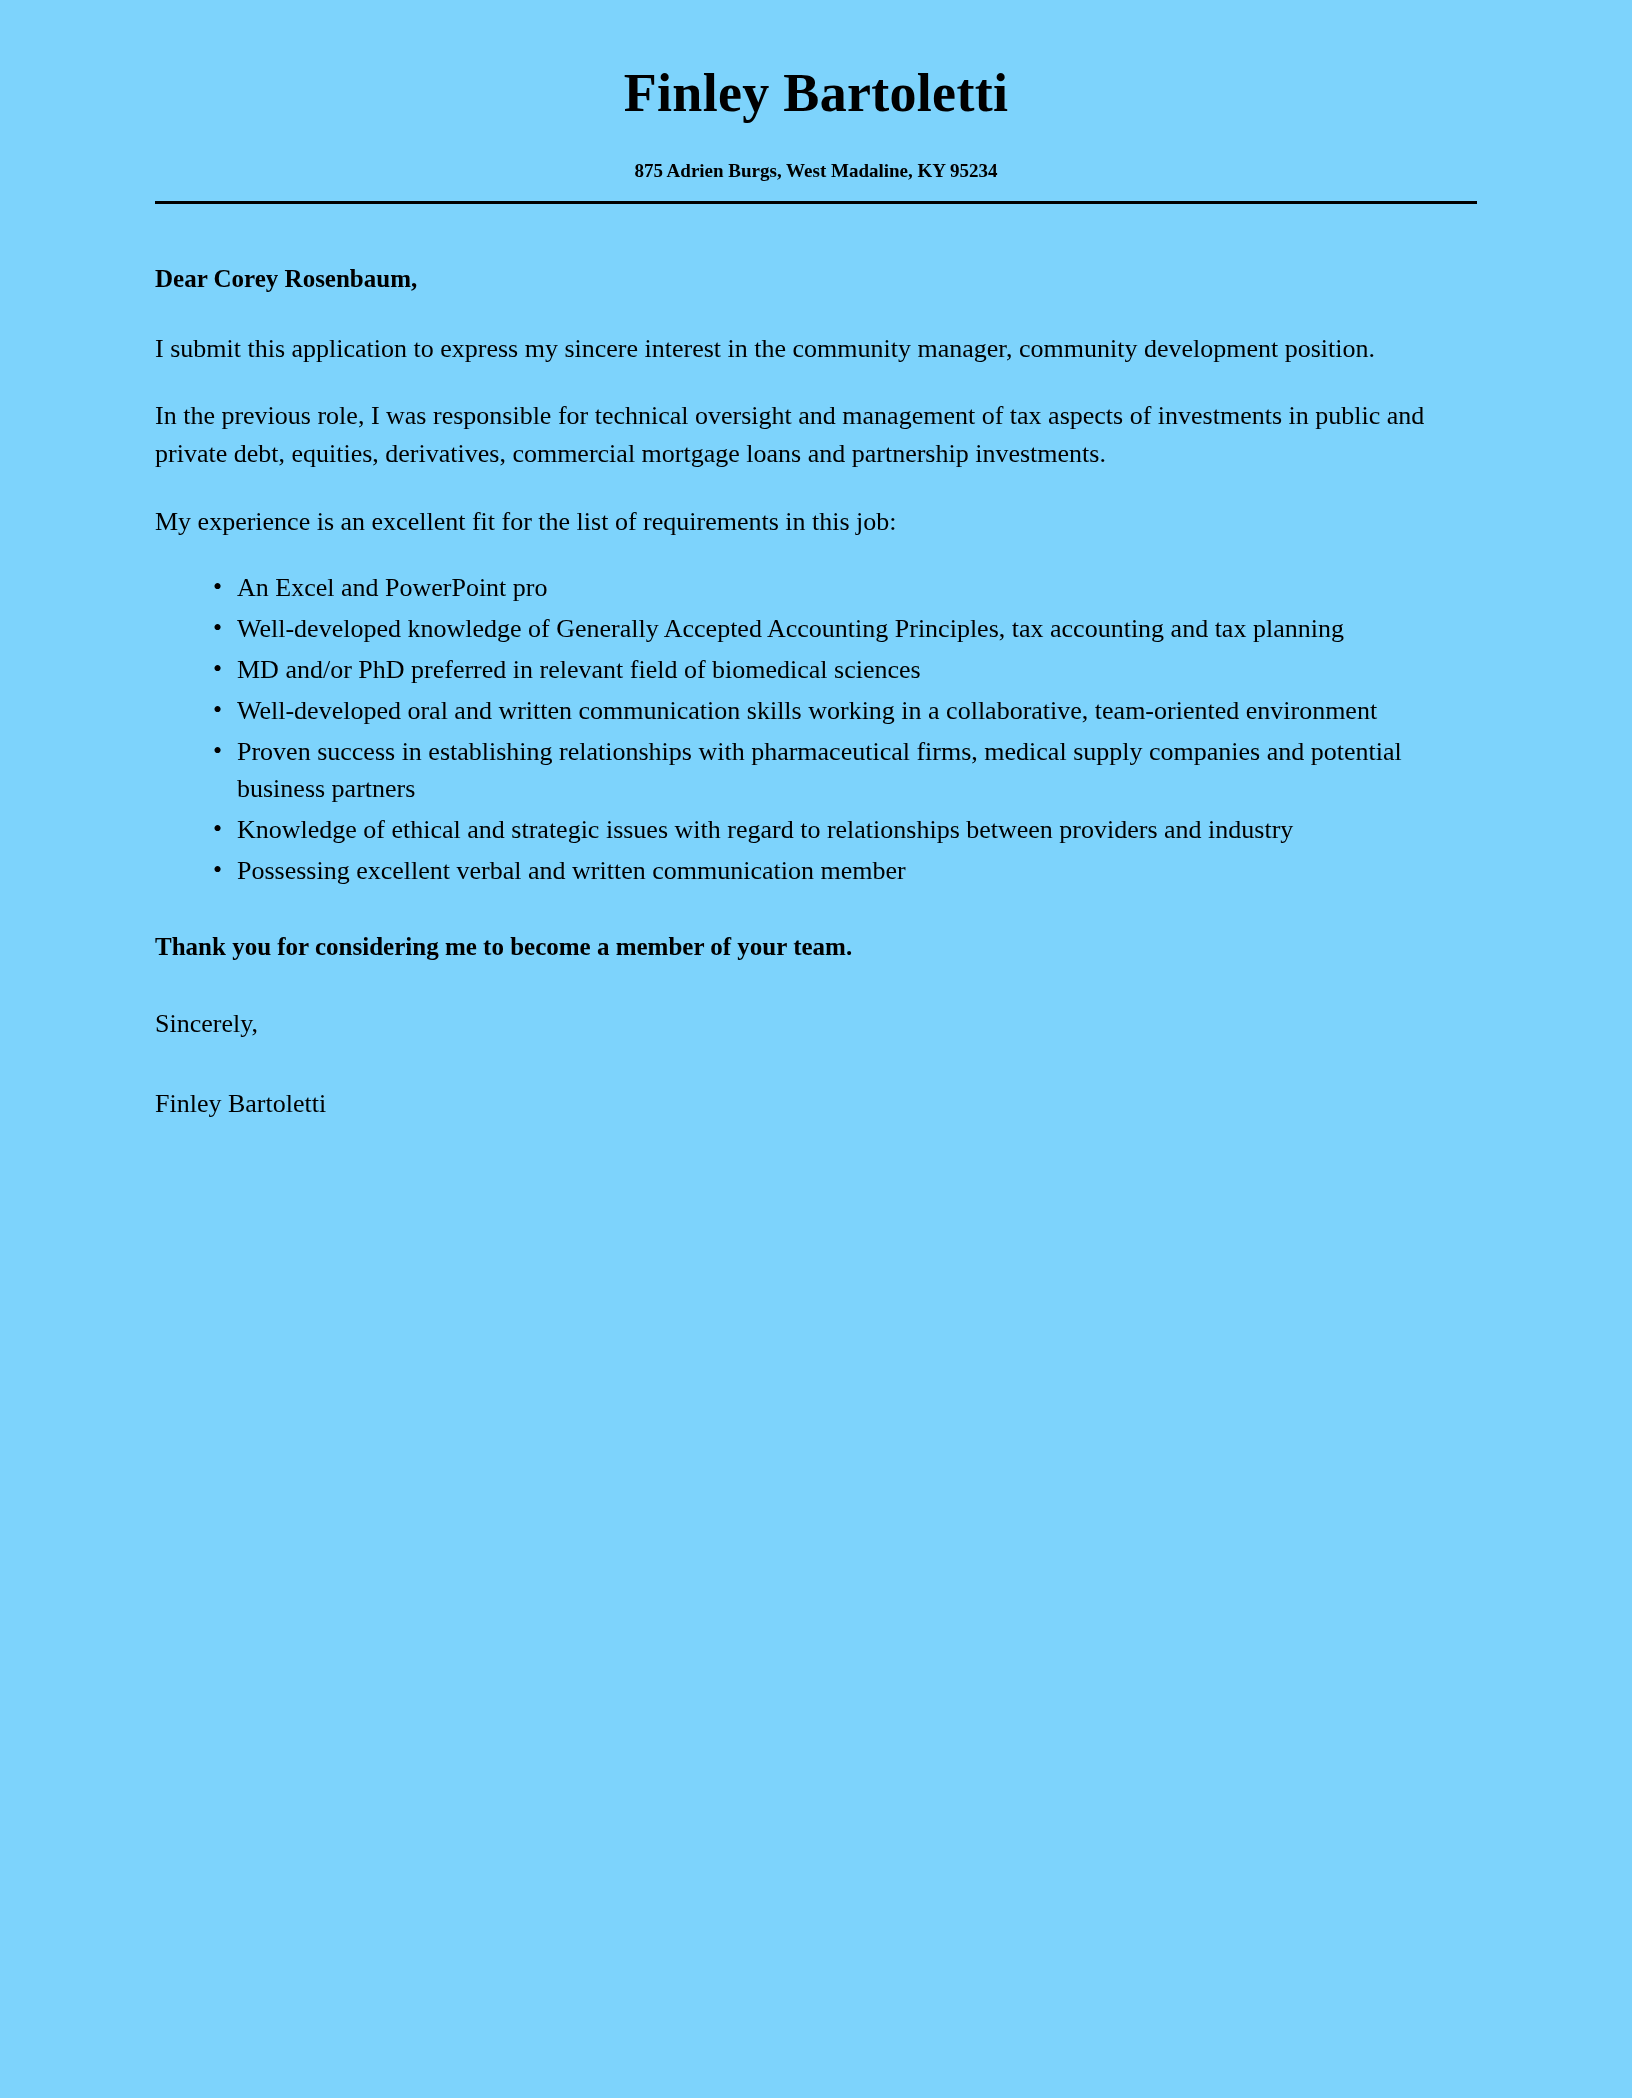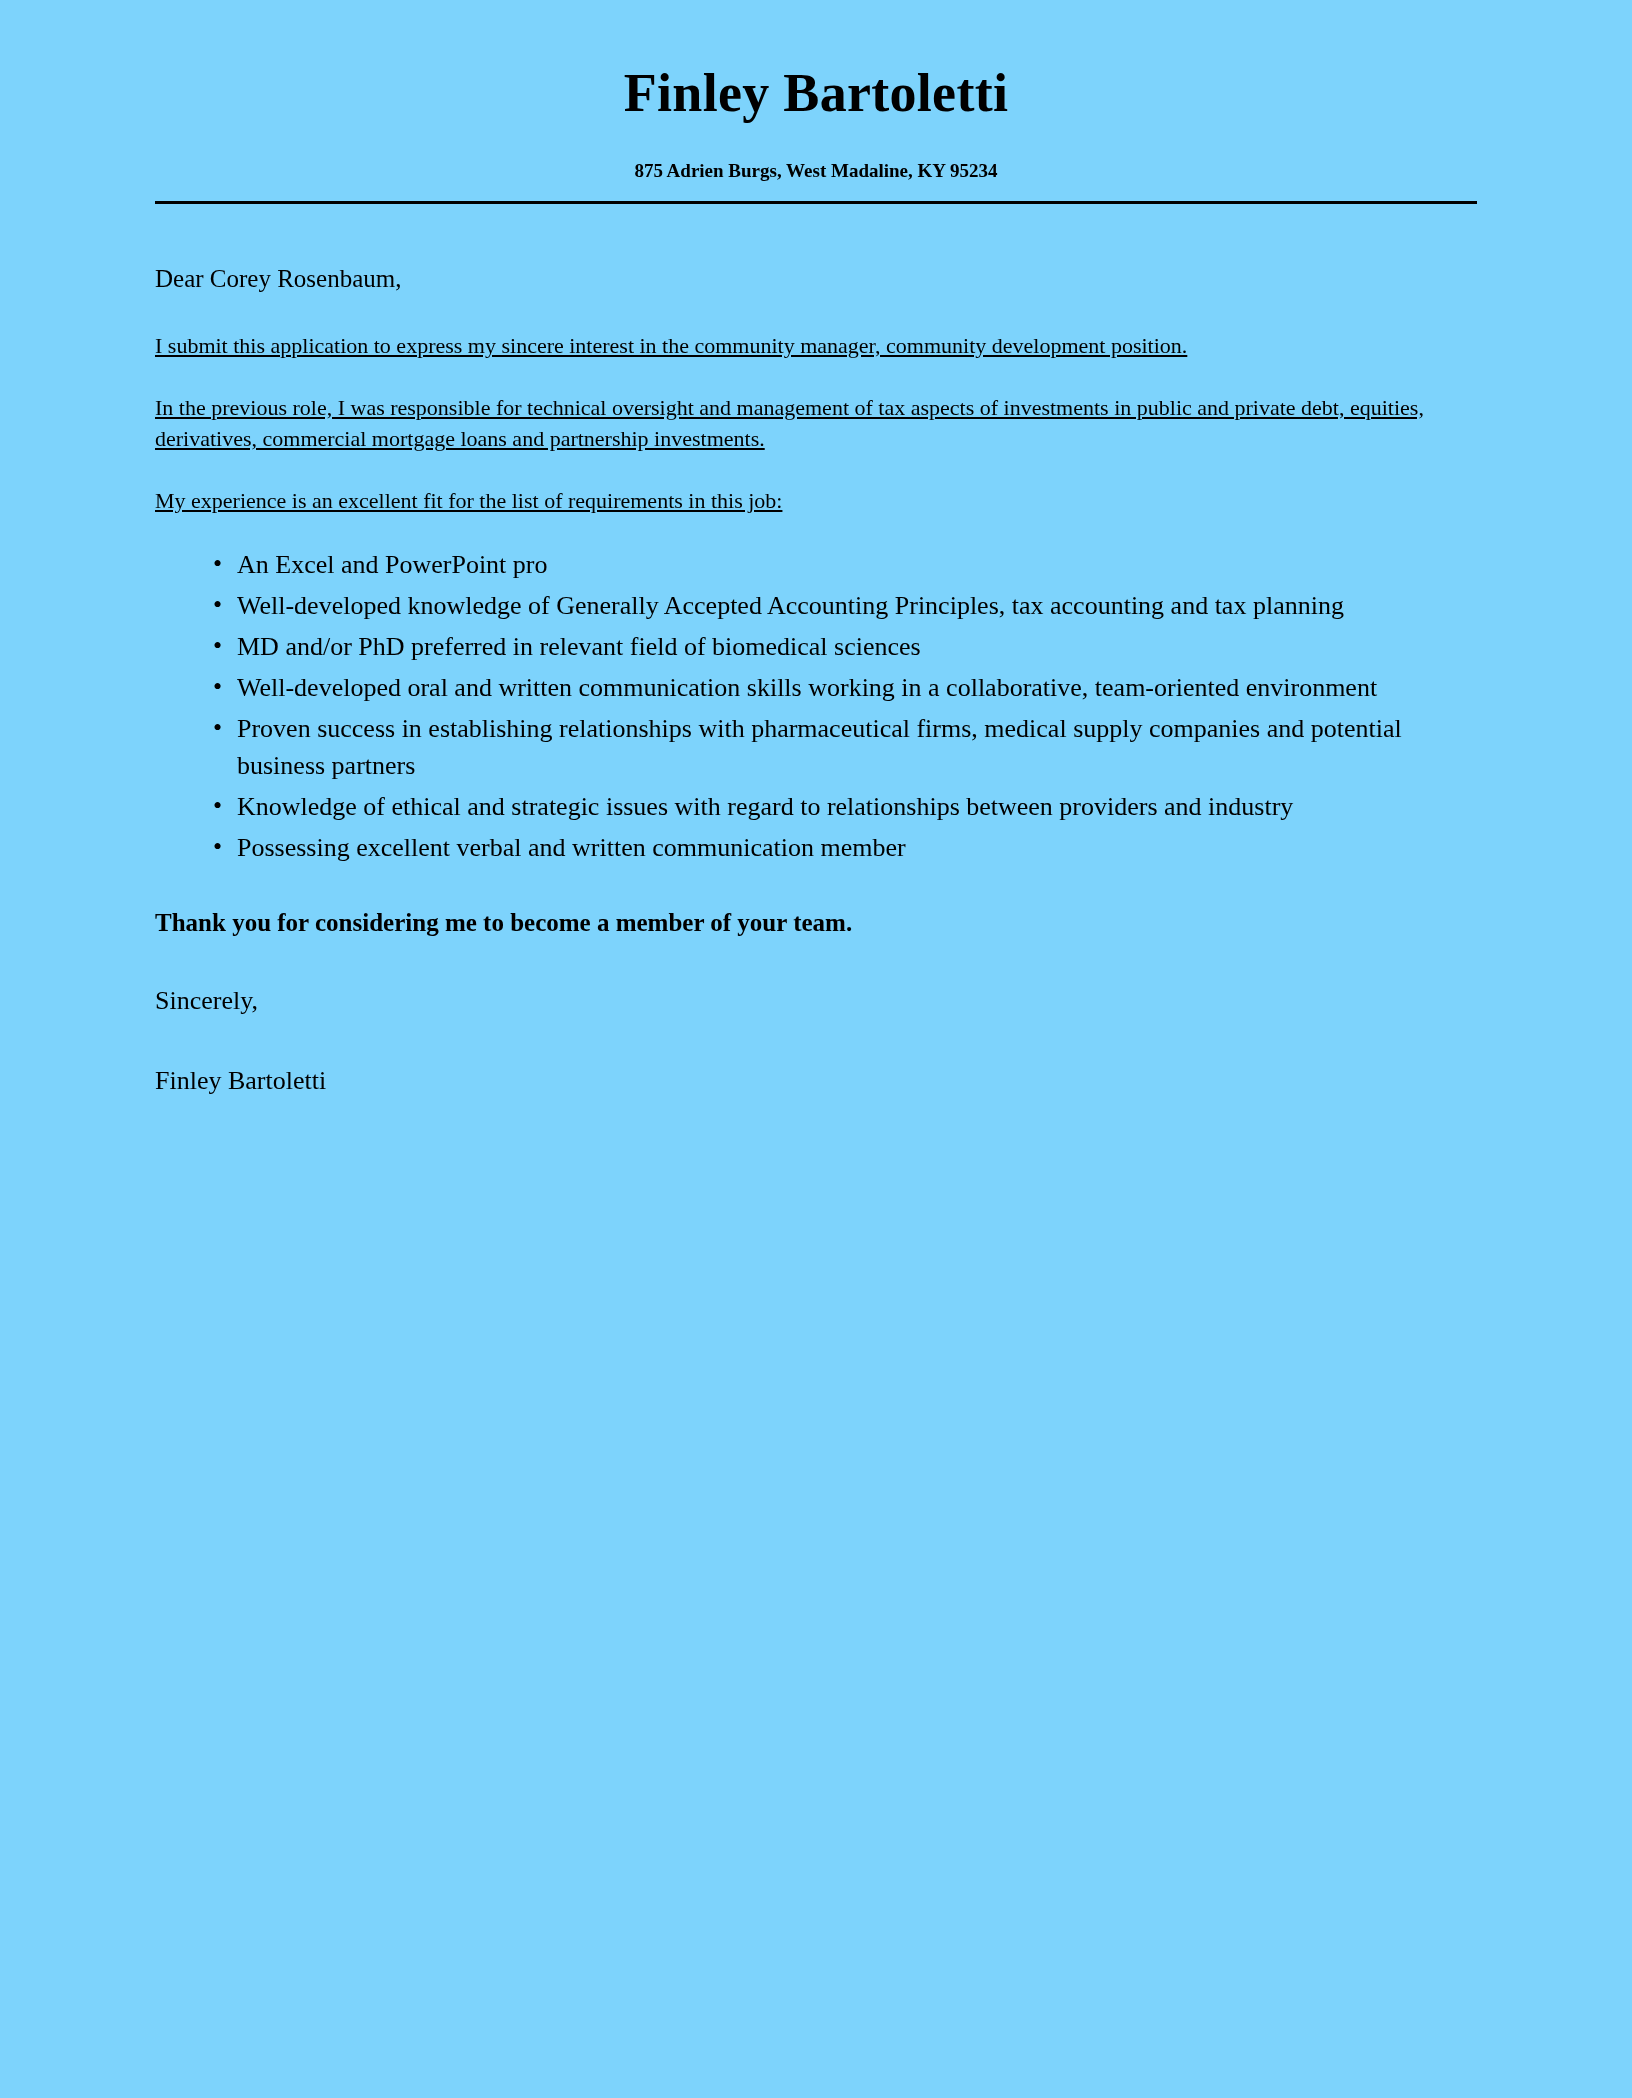--- a/index.html
+++ b/index.html
@@ -40,31 +40,30 @@
     border: 0;
     border-top: 3px solid #000000;
     margin: 18px 0 0 0;
     width: 100%;
   }
   .body-wrap {
     padding: 0 0 0 0;
     margin-top: 58px;
   }
   .salutation {
-    font-weight: normal;
+    font-weight: bold;
     font-size: 25px;
     line-height: 1.35;
     margin: 16px 0 34px 0;
   }
   p.para {
-    font-size: 22px;
+    font-size: 26px;
     line-height: 1.45;
     margin: 0 0 30px 0;
     text-align: left;
-    text-decoration: underline;
   }
   ul.req-list {
     margin: 6px 0 40px 0;
     padding-left: 58px;
     list-style: none;
   }
   ul.req-list li {
     position: relative;
     font-size: 26px;
     line-height: 1.42;

